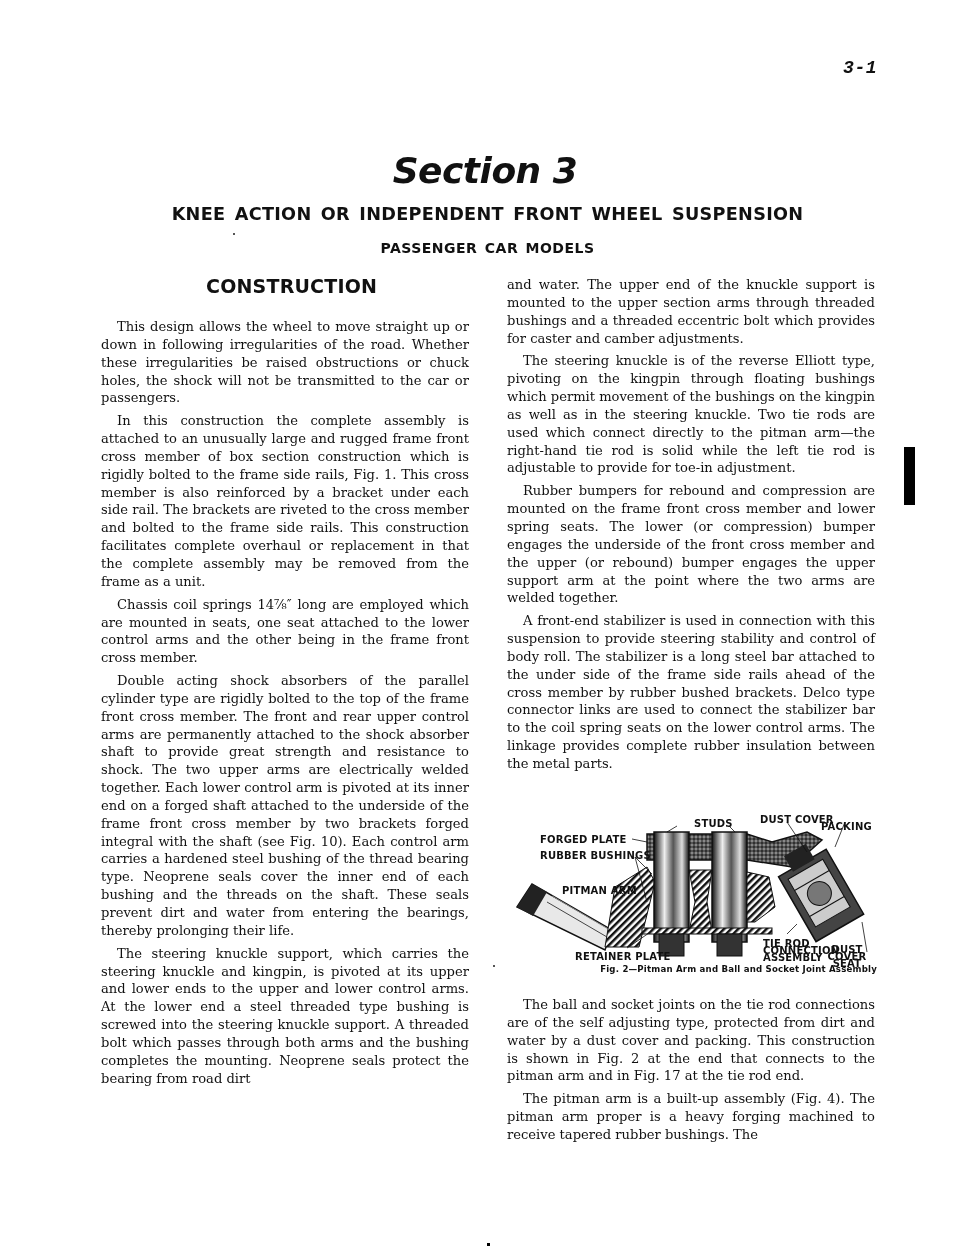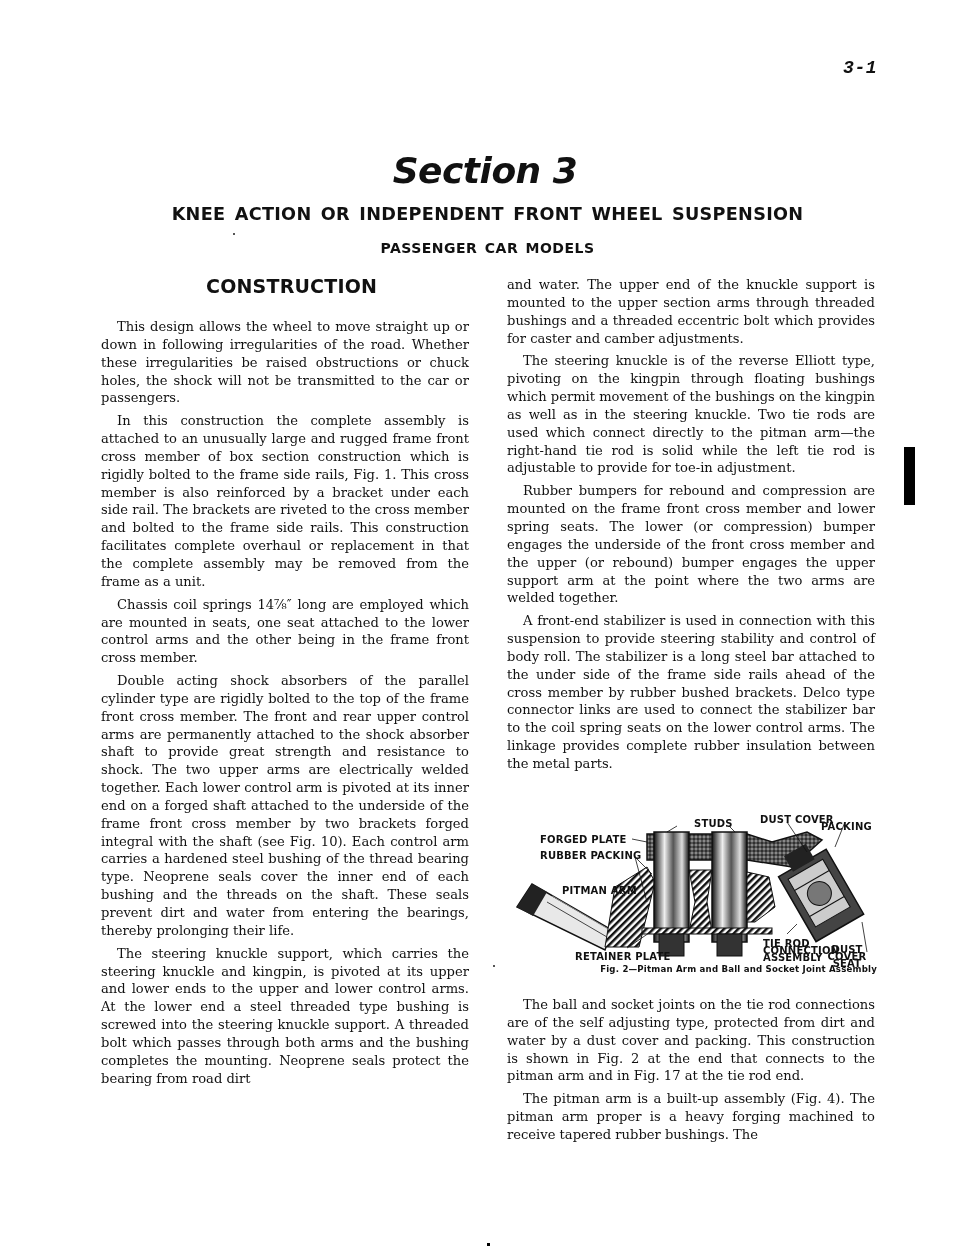--- a/index.html
+++ b/index.html
@@ -109,21 +109,21 @@
       <path d="M112,78 L118,84"></path>
       <path d="M120,136 L142,121"></path>
       <path d="M280,122 L290,112"></path>
       <path d="M355,110 L360,140"></path>
     </g>
   </svg>
   <span class="fig-label" style="left:187px; top:8px;">STUDS</span>
   <span class="fig-label" style="left:253px; top:4px;">DUST COVER</span>
   <span class="fig-label" style="left:314px; top:11px;">PACKING</span>
   <span class="fig-label" style="left:33px; top:24px;">FORGED PLATE</span>
-  <span class="fig-label" style="left:33px; top:40px;">RUBBER PACKING</span>
+  <span class="fig-label" style="left:33px; top:40px;">RUBBER BUSHINGS</span>
   <span class="fig-label" style="left:55px; top:75px;">PITMAN ARM</span>
   <span class="fig-label" style="left:68px; top:141px;">RETAINER PLATE</span>
   <span class="fig-label" style="left:256px; top:128px;">
     <span>TIE ROD</span><br>
     <span>CONNECTION</span><br>
     <span>ASSEMBLY</span>
   </span>
   <span class="fig-label" style="left:310px; top:134px; text-align:center;">
     <span>DUST</span><br>
     <span>COVER SEAT</span>

